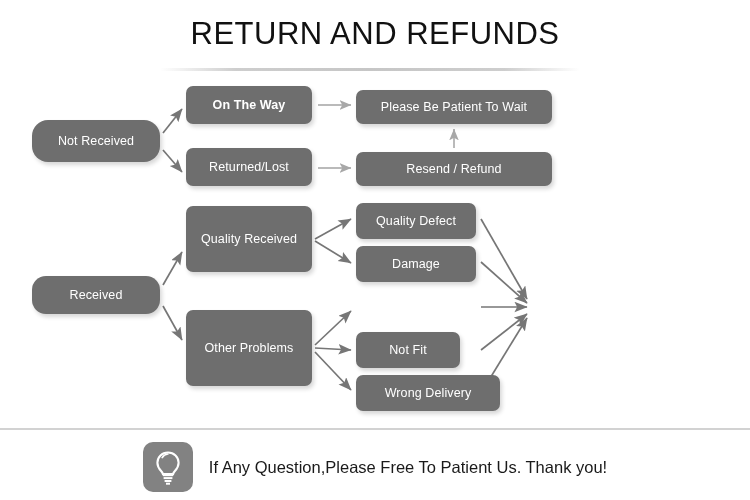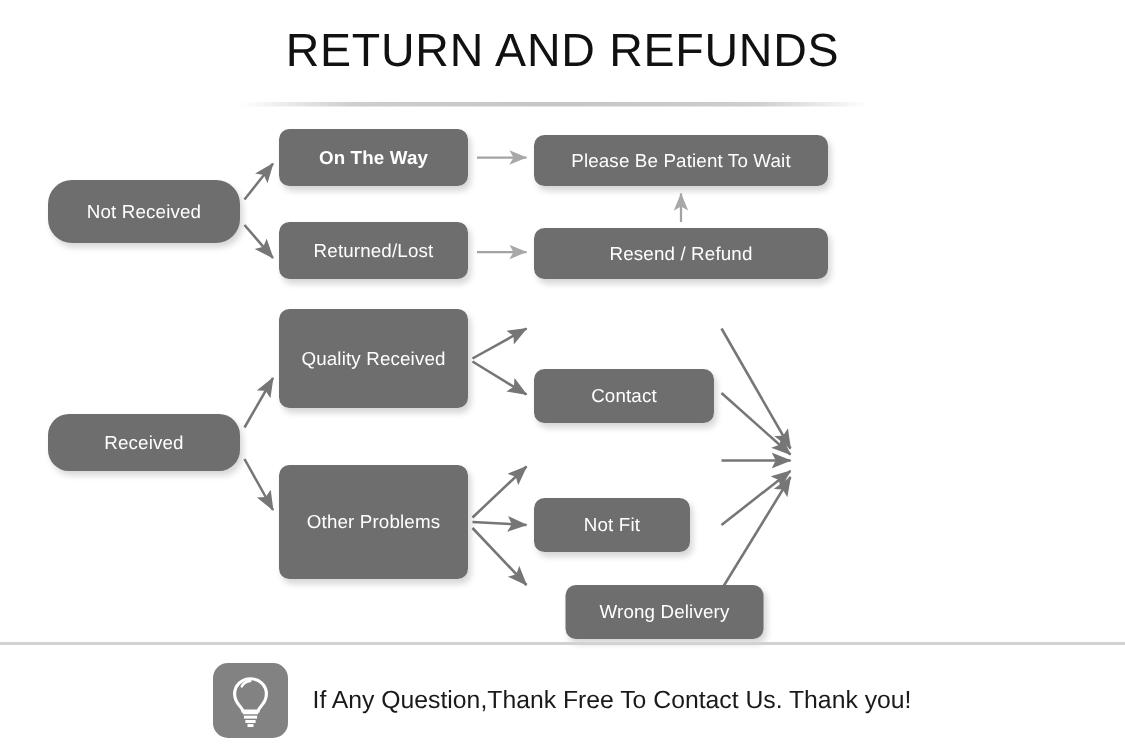--- a/index.html
+++ b/index.html
@@ -198,46 +198,49 @@
     </div>
 
     <div class="node" style="left:186px; top:206px; width:126px; height:66px;">
       <span>Quality Received</span>
     </div>
 
     <div class="node" style="left:186px; top:310px; width:126px; height:76px;">
       <span>Other Problems</span>
     </div>
 
+    <div class="node" style="left:356px; top:203px; width:120px; height:36px;">
+      <span>Quality Defect</span>
+    </div>
 
     <div class="node" style="left:356px; top:246px; width:120px; height:36px;">
-      <span>Contact</span>
+      <span>Damage</span>
     </div>
 
 
     <div class="node" style="left:356px; top:332px; width:104px; height:36px;">
       <span>Not Fit</span>
     </div>
 
-    <div class="node" style="left:356px; top:390px; width:132px; height:36px;margin-left:21px;">
+    <div class="node" style="left:356px; top:375px; width:144px; height:36px;">
       <span>Wrong Delivery</span>
     </div>
 
 
   </div>
 
   <div class="footer-divider"></div>
 
   <div class="footer">
     <div class="bulb-tile">
       <svg width="34" height="38" viewBox="0 0 34 38" xmlns="http://www.w3.org/2000/svg">
         <path d="M17 4.5c-6 0-10.6 4.5-10.6 10.2 0 3.7 1.9 6.3 3.7 8.3 1 1.1 1.6 2 1.8 3.1h10.2c0.2-1.1 0.8-2 1.8-3.1 1.8-2 3.7-4.6 3.7-8.3C27.6 9 23 4.5 17 4.5z" fill="none" stroke="#ffffff" stroke-width="2.1"></path>
         <path d="M11.2 9.6c1.1-2 3.2-3.4 5.6-3.6" fill="none" stroke="#ffffff" stroke-width="1.7" stroke-linecap="round"></path>
         <line x1="11.9" y1="27.2" x2="22.1" y2="27.2" stroke="#ffffff" stroke-width="2"></line>
         <line x1="12.6" y1="30.1" x2="21.4" y2="30.1" stroke="#ffffff" stroke-width="2"></line>
         <line x1="13.6" y1="33" x2="20.4" y2="33" stroke="#ffffff" stroke-width="2"></line>
         <line x1="15" y1="35.7" x2="19" y2="35.7" stroke="#ffffff" stroke-width="2"></line>
       </svg>
     </div>
-    <div class="footer-text">If Any Question,Thank Free To Contact Us. Thank you!</div>
+    <div class="footer-text">If Any Question,Please Free To Patient Us. Thank you!</div>
   </div>
 
 </div>
 
 </body></html>

